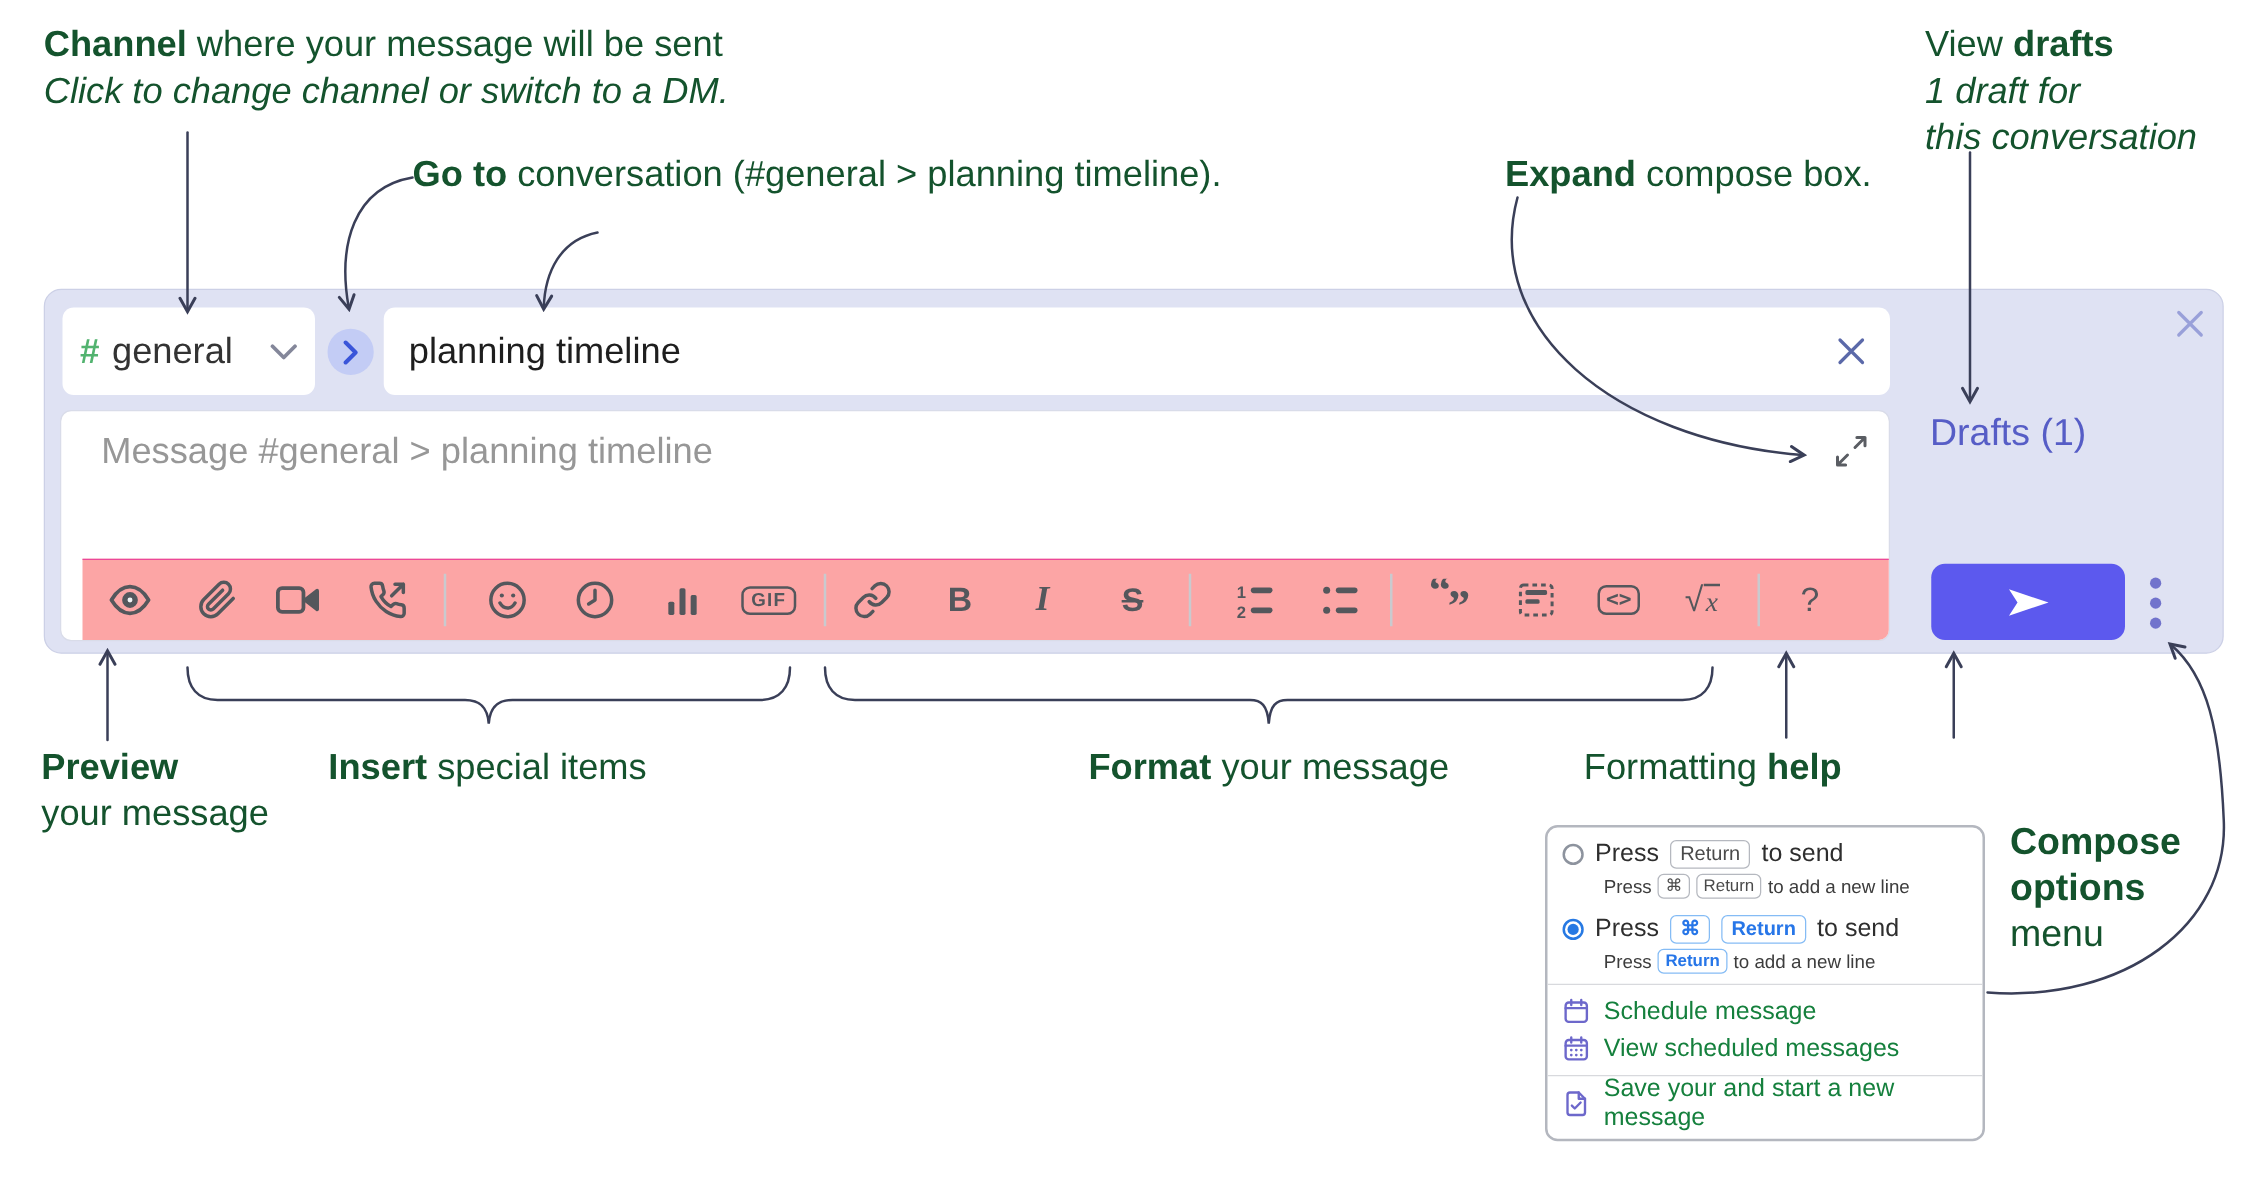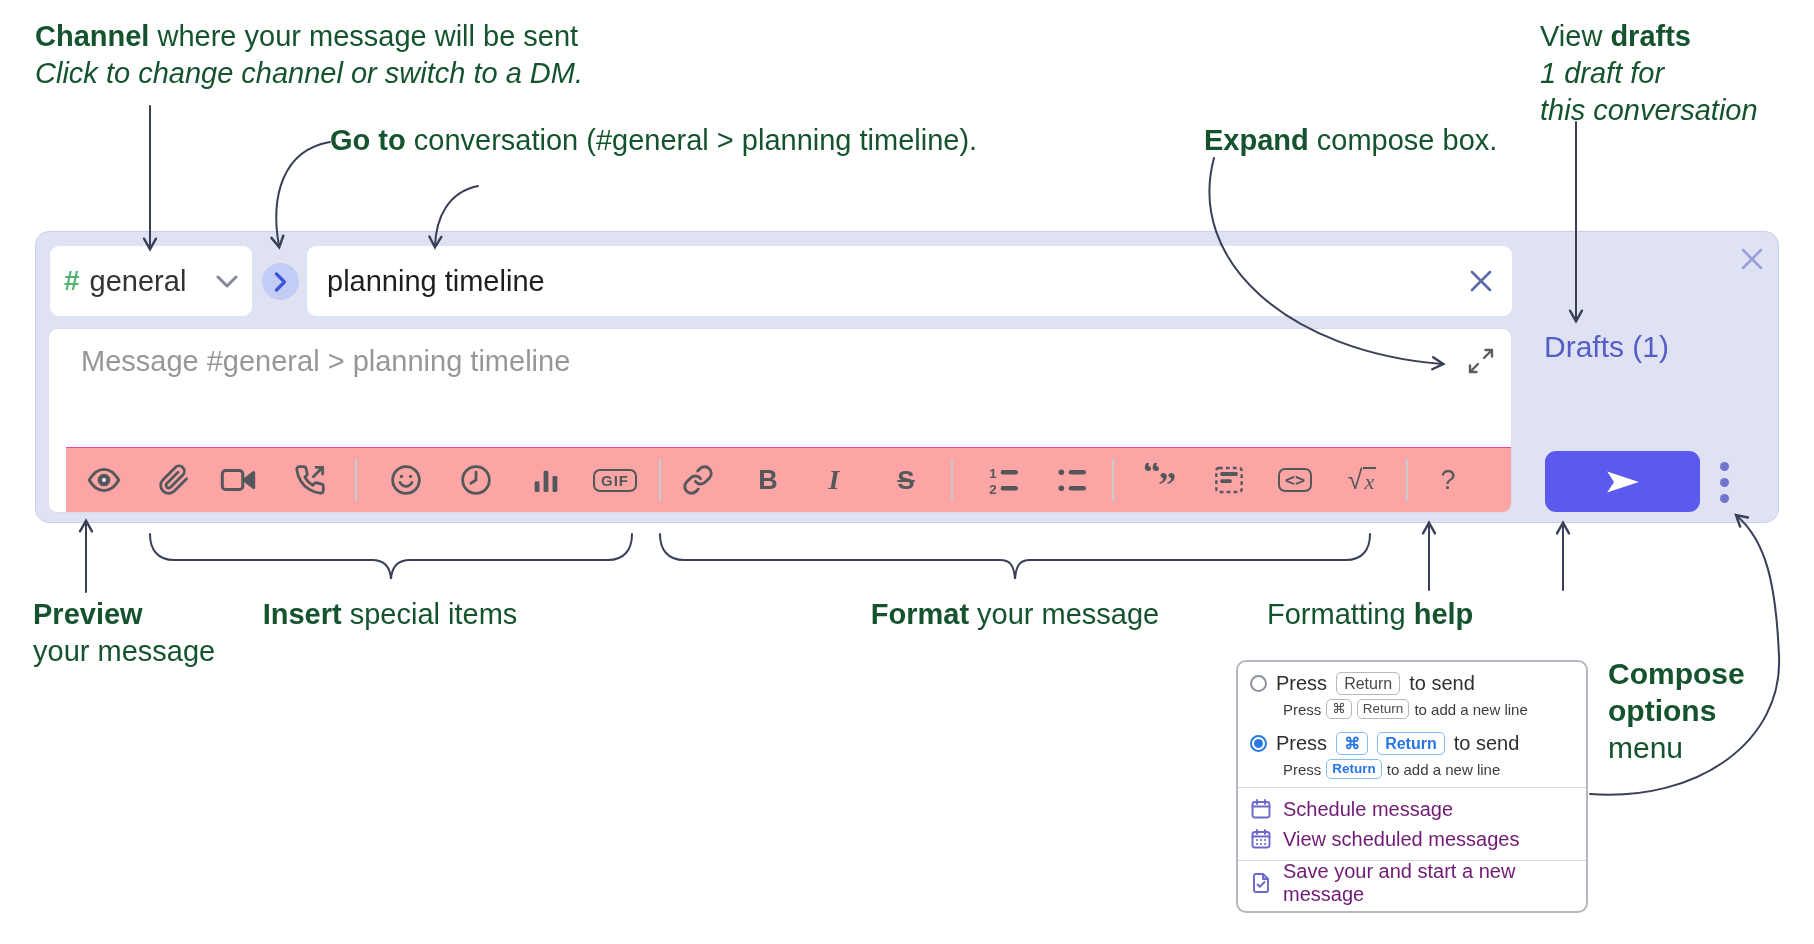--- a/index.html
+++ b/index.html
@@ -66,21 +66,21 @@
   .radio{width:17px;height:17px;border-radius:50%;border:2px solid #8d939e;box-sizing:border-box;
          flex:0 0 auto;}
   .radio.sel{border-color:#2779e3;position:relative;}
   .radio.sel::after{content:"";position:absolute;left:2px;top:2px;width:9px;height:9px;
                     border-radius:50%;background:#2779e3;}
   kbd{font-family:"Liberation Sans",sans-serif;border:1.5px solid #b5b8bf;border-radius:5px;
       background:#fff;color:#4a4a4a;font-size:16px;padding:0 7px;line-height:21px;}
   .opt-sub kbd{font-size:13.5px;line-height:18px;padding:0 5px;}
   kbd.blue{border-color:#85bcf5;color:#2776e8;font-weight:600;}
   .menu-div{height:0;border-top:1.5px solid #d8d9dd;margin:6px -12px;}
-  .menu-item{display:flex;align-items:center;gap:11px;font-size:20px;color:#701a75;height:30px;cursor:pointer;}
+  .menu-item{display:flex;align-items:center;gap:11px;font-size:20px;color:#15803d;height:30px;cursor:pointer;}
   .menu-item svg{flex:0 0 auto;}
   
   #overlay{position:absolute;left:0;top:0;z-index:5;pointer-events:none;}
 </style>
 </head>
 <body>
 
 <div id="stage">
 
   <div class="ann" style="left:35px;top:18px;">

